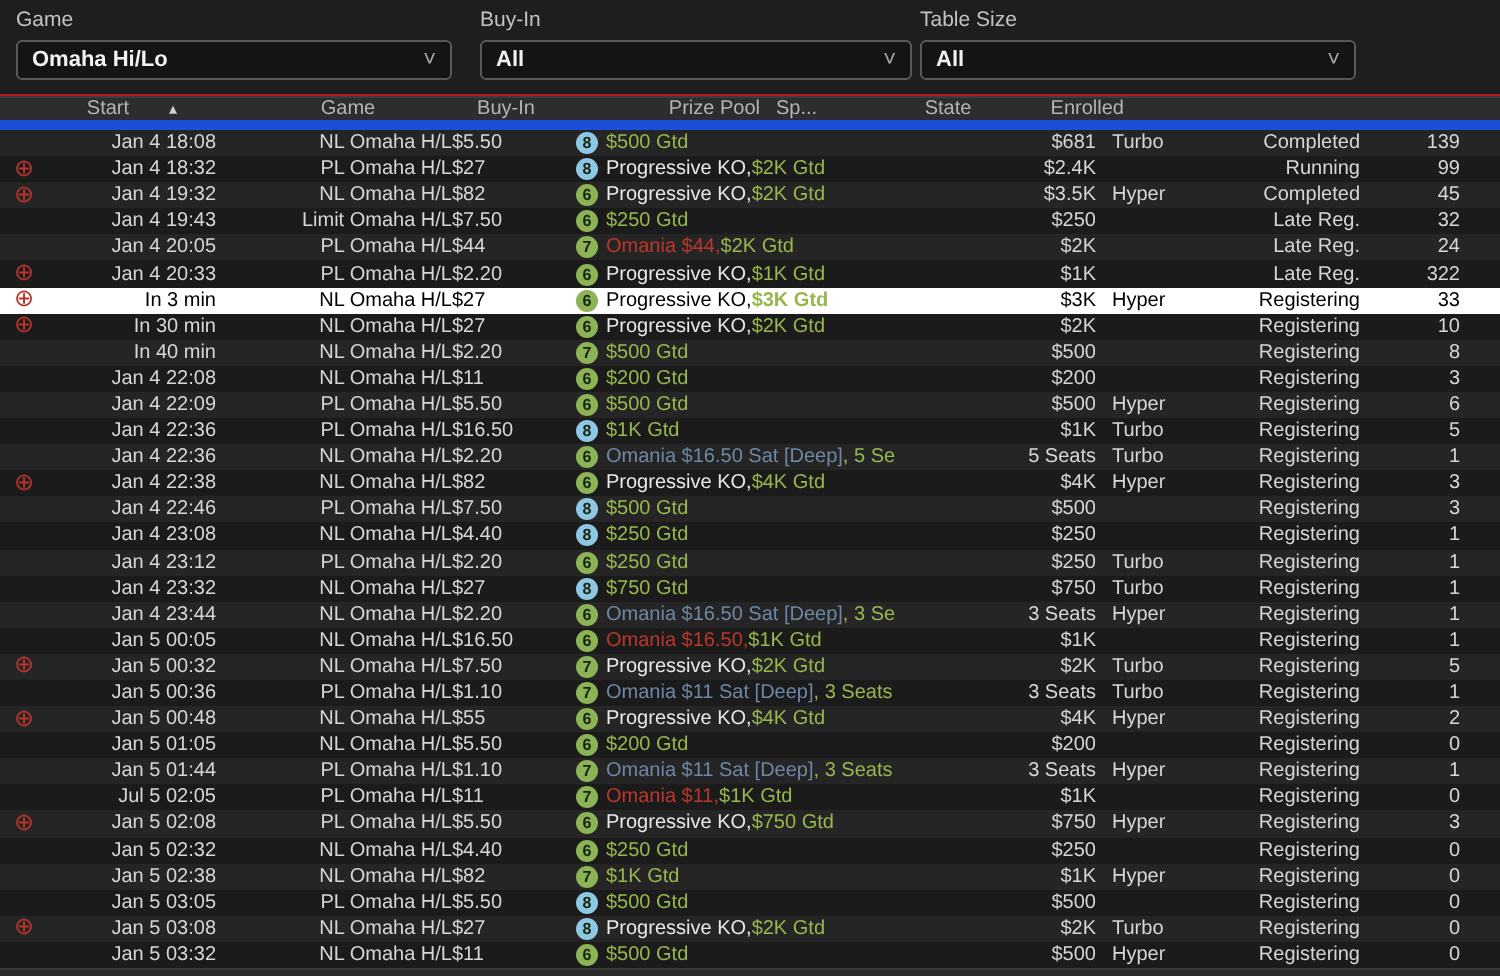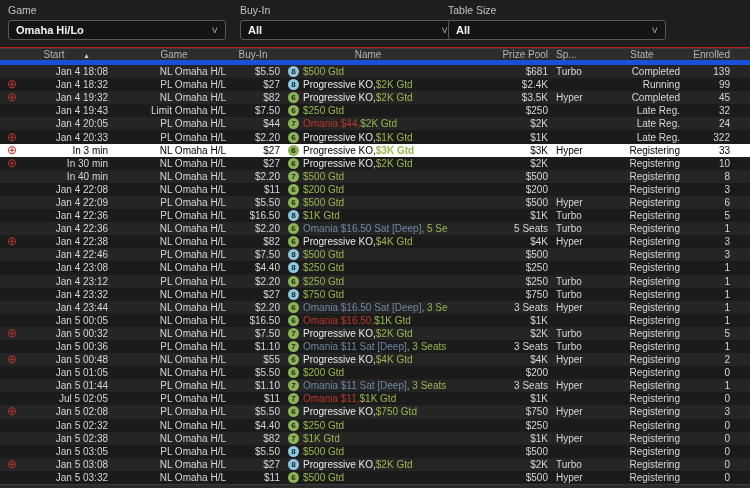--- a/index.html
+++ b/index.html
@@ -18,21 +18,21 @@
   .filter-label { font-size:10.5px; color:#c2c2c2; margin-bottom:4px; display:block; }
   .dropdown {
     height:20px; background:#141414; border:1px solid #5a5a5a; border-radius:3px;
     display:flex; align-items:center; justify-content:space-between;
     padding:0 7px; cursor:default;
   }
   .dropdown-value { font-size:11px; font-weight:bold; color:#f2f2f2; }
   .chevron { font-size:11px; color:#a8a8a8; line-height:1; }
   #filter-game  { left:8px;   width:218px; }
   #filter-buyin { left:240px; width:216px; }
-  #filter-size  { left:448px; width:218px; }
+  #filter-size  { left:460px; width:218px; }
 
   
   .tablewrap { position:absolute; top:48px; left:0; width:750px; height:440px; }
   .thead {
     height:17px; background:#2d2d2d; border-top:1px solid #3d3d3d; border-bottom:5px solid #1d4ed8;
     display:flex; align-items:center; font-size:10px; color:#b4b4b4;
   }
   .rows { height:419px; display:flex; flex-direction:column; }
   .row {
     flex:1; display:flex; align-items:center; font-size:10px; color:#d6d6d6;
@@ -42,21 +42,21 @@
   .rows .row:nth-child(even) { background:#1b1b1b; }
   .rows .row.hl { background:#ffffff; color:#000; }
   .rows .row.hl .np-w { color:#000; }
   .rows .row.hl .np-g { color:#000; font-weight:bold; }
   .bottombar { height:4px; background:#2b2b2b; border-top:1px solid #3a3a3a; }
 
   
   .c-icon  { width:24px; text-align:center; }
   .c-start { width:84px; text-align:right; }
   .c-game  { width:118px; padding-left:14px; text-align:right; overflow:hidden; }
-  .c-buyin { width:54px; text-align:right; }
+  .c-buyin { width:54px; text-align:left; }
   .c-name  { flex:1; padding-left:8px; text-align:left; overflow:hidden; display:flex; align-items:center; }
   .c-prize { width:100px; text-align:right; }
   .c-speed { width:56px; padding-left:8px; text-align:left; }
   .c-state { width:76px; text-align:right; }
   .c-enrl  { width:70px; text-align:right; padding-right:20px; }
 
   .thead .c-start { text-align:center; position:relative; }
   .thead .c-game, .thead .c-name, .thead .c-state { text-align:center; }
   .thead .c-buyin { text-align:center; }
   .thead .c-prize { text-align:right; }
@@ -102,23 +102,20 @@
   </div>
 
   <div class="tablewrap">
     <div class="thead">
       <div class="c-icon"></div>
       <div class="c-start">
         <span>Start</span><span class="sort-caret">▴</span>
       </div>
       <div class="c-game">Game</div>
       <div class="c-buyin">Buy-In</div>
-      <div class="c-name" style="justify-content:center">
-          <span>Name</span>
-        </div>
       <div class="c-prize">Prize Pool</div>
       <div class="c-speed">Sp...</div>
       <div class="c-state">State</div>
       <div class="c-enrl">Enrolled</div>
     </div>
     <div class="rows" id="rows">
         <div class="row">
           <div class="c-icon"></div>
           <div class="c-start">Jan 4 18:08</div>
           <div class="c-game">NL Omaha H/L</div>

